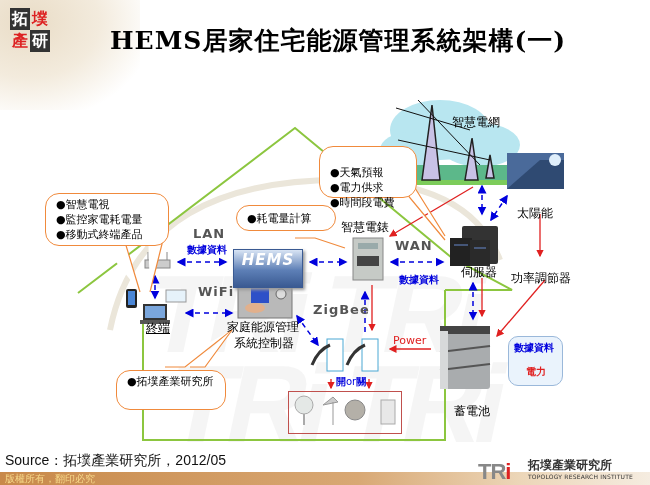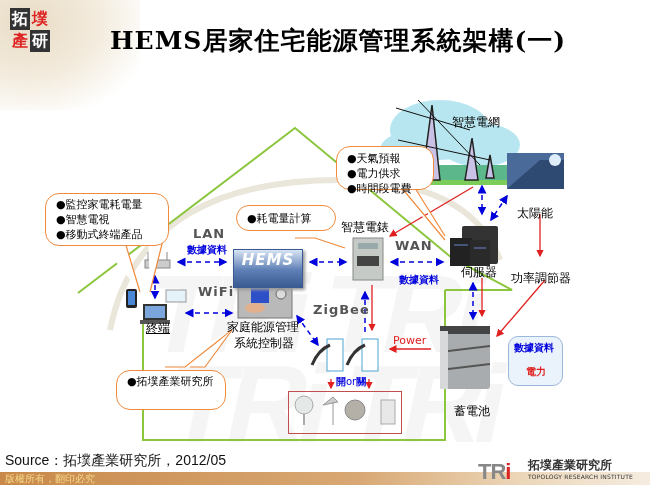--- a/index.html
+++ b/index.html
@@ -226,28 +226,28 @@
 
 <div class="proto" style="left:193px; top:226px;">LAN</div>
 <div class="proto" style="left:190px; top:284px;margin-left:8px;">WiFi</div>
 <div class="proto" style="left:395px; top:238px;">WAN</div>
 <div class="proto" style="left:313px; top:302px;">ZigBee</div>
 <div class="abs" style="left:393px; top:334px; font-size:11px; color:#e02020;">Power</div>
 
 <div class="data-tag" style="left:187px; top:243px;">數據資料</div>
 <div class="data-tag" style="left:399px; top:273px;">數據資料</div>
 
-<div class="callout" style="left:336px; top:146px; width:98px; height:44px; padding-top:4px;">
+<div class="callout" style="left:319px; top:146px; width:98px; height:52px; padding-top:18px;">
   <div>●天氣預報</div>
   <div>●電力供求</div>
   <div>●時間段電費</div>
 </div>
 <div class="callout" style="left:45px; top:193px; width:124px; height:53px; padding-top:3px;">
+  <div>●智慧電視</div>
   <div>●監控家電耗電量</div>
-  <div>●智慧電視</div>
   <div>●移動式終端產品</div>
 </div>
 <div class="callout" style="left:236px; top:205px; width:100px; height:26px; ">
   <div>●耗電量計算</div>
 </div>
 <div class="callout" style="left:116px; top:370px; width:110px; height:40px; padding-top:3px;">
   <div>●拓墣產業研究所</div>
 </div>
 
 <div class="appliance-box" style="background:transparent;"></div>

